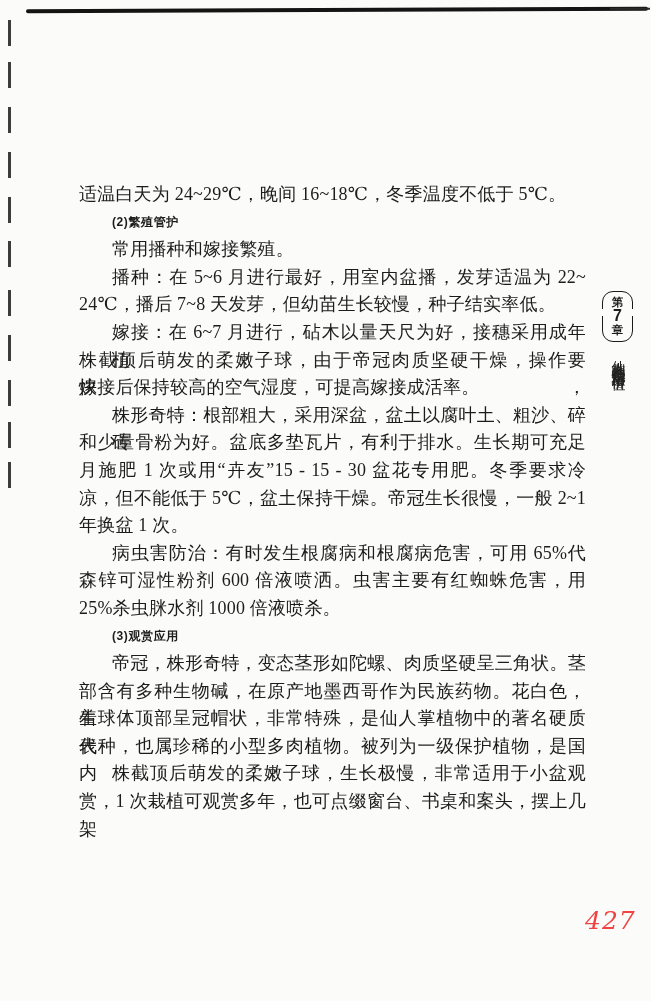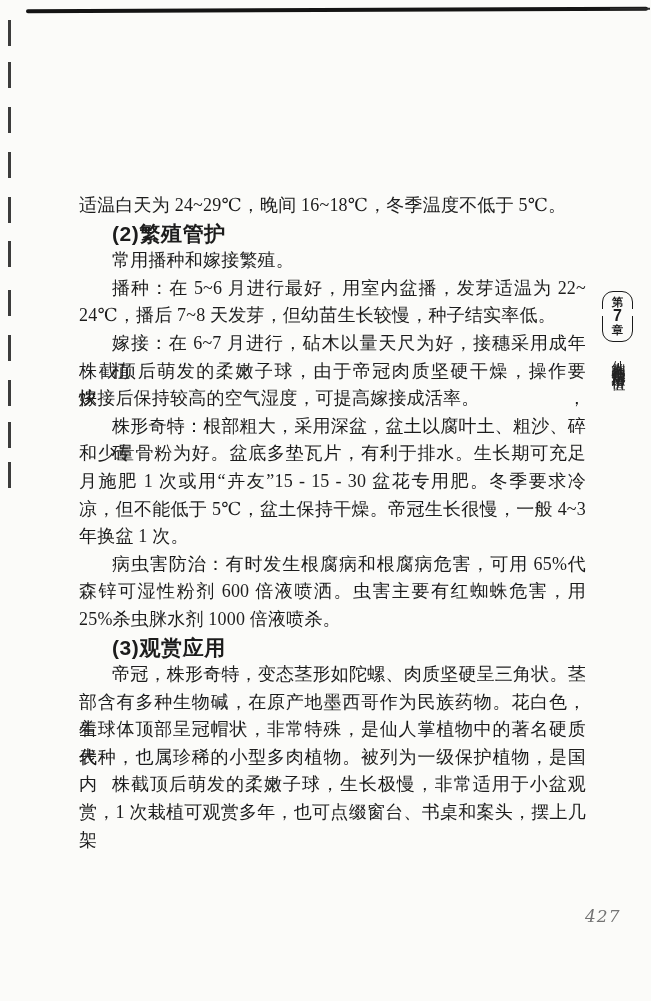--- a/index.html
+++ b/index.html
@@ -19,35 +19,35 @@
   }
   .scan-top-line .tail{
     position:absolute;right:-2px;top:1px;width:40px;height:2px;background:#2a2a2a;
   }
   
   .edge-mark{
     position:absolute;left:8px;width:2.5px;height:26px;background:#3c3c3c;
   }
   
   .body-text{
-    position:absolute;left:79px;top:192px;width:507px;
+    position:absolute;left:79px;top:181px;width:507px;
   }
   .line{
     height:27.6px;line-height:27.6px;
     font-size:18px;
     letter-spacing:0.2px;
     white-space:nowrap;
     text-align:left;
   }
   .line.wrap{white-space:normal;text-align:justify;text-justify:inter-character;}
   .line.full{white-space:normal;text-align:justify;text-justify:inter-character;text-align-last:justify;}
   .line.indent{padding-left:33px;}
   .line.bold{
     font-family:"Liberation Sans","DejaVu Sans",sans-serif;
-    font-weight:700;font-size:21px;letter-spacing:0.6px;
+    font-weight:700;font-size:12px;letter-spacing:0.6px;
   }
   
   .chapter-badge{
     position:absolute;left:602px;top:291px;width:31px;height:51px;
     border:1.6px solid #1a1a1a;border-radius:11px;
     box-sizing:border-box;
     display:flex;flex-direction:column;align-items:center;justify-content:center;
     background:transparent;
   }
   .chapter-badge .gap{
@@ -61,23 +61,23 @@
   .vertical-title{
     position:absolute;left:610px;top:349px;height:200px;
     writing-mode:vertical-rl;text-orientation:upright;
     font-size:14px;letter-spacing:1.5px;line-height:16px;
     color:#222;
     font-family:"Liberation Serif","DejaVu Serif",serif;
   }
   
   .page-number{
     position:absolute;left:585px;top:906px;
-    font-size:17px;font-style:italic;letter-spacing:1px;
+    font-size:25px;font-style:italic;letter-spacing:1px;
     font-family:"DejaVu Serif","Liberation Serif",serif;
-    color:#737373;
+    color:#ef4444;
   }
 </style>
 </head>
 <body>
 
 <div class="page">
 
   <div class="scan-top-line">
     <span class="tail"></span>
   </div>
@@ -101,21 +101,21 @@
       <div class="line indent bold wrap">(2)繁殖管护</div>
       <div class="line indent wrap">常用播种和嫁接繁殖。</div>
       <div class="line indent full">播种：在 5~6 月进行最好，用室内盆播，发芽适温为 22~</div>
       <div class="line wrap">24℃，播后 7~8 天发芽，但幼苗生长较慢，种子结实率低。</div>
       <div class="line indent full">嫁接：在 6~7 月进行，砧木以量天尺为好，接穗采用成年植</div>
       <div class="line full">株截顶后萌发的柔嫩子球，由于帝冠肉质坚硬干燥，操作要快，</div>
       <div class="line wrap">嫁接后保持较高的空气湿度，可提高嫁接成活率。</div>
       <div class="line indent full">株形奇特：根部粗大，采用深盆，盆土以腐叶土、粗沙、碎砖</div>
       <div class="line full">和少量骨粉为好。盆底多垫瓦片，有利于排水。生长期可充足</div>
       <div class="line full">月施肥 1 次或用“卉友”15 - 15 - 30 盆花专用肥。冬季要求冷</div>
-      <div class="line full">凉，但不能低于 5℃，盆土保持干燥。帝冠生长很慢，一般 4~3</div>
+      <div class="line full">凉，但不能低于 5℃，盆土保持干燥。帝冠生长很慢，一般 2~1</div>
       <div class="line wrap">年换盆 1 次。</div>
       <div class="line indent full">病虫害防治：有时发生根腐病和根腐病危害，可用 65%代</div>
       <div class="line full">森锌可湿性粉剂 600 倍液喷洒。虫害主要有红蜘蛛危害，用</div>
       <div class="line wrap">25%杀虫脒水剂 1000 倍液喷杀。</div>
       <div class="line indent bold wrap">(3)观赏应用</div>
       <div class="line indent full">帝冠，株形奇特，变态茎形如陀螺、肉质坚硬呈三角状。茎</div>
       <div class="line full">部含有多种生物碱，在原产地墨西哥作为民族药物。花白色，着</div>
       <div class="line full">生球体顶部呈冠帽状，非常特殊，是仙人掌植物中的著名硬质代</div>
       <div class="line full">表种，也属珍稀的小型多肉植物。被列为一级保护植物，是国内</div>
       <div class="line indent full">株截顶后萌发的柔嫩子球，生长极慢，非常适用于小盆观</div>

